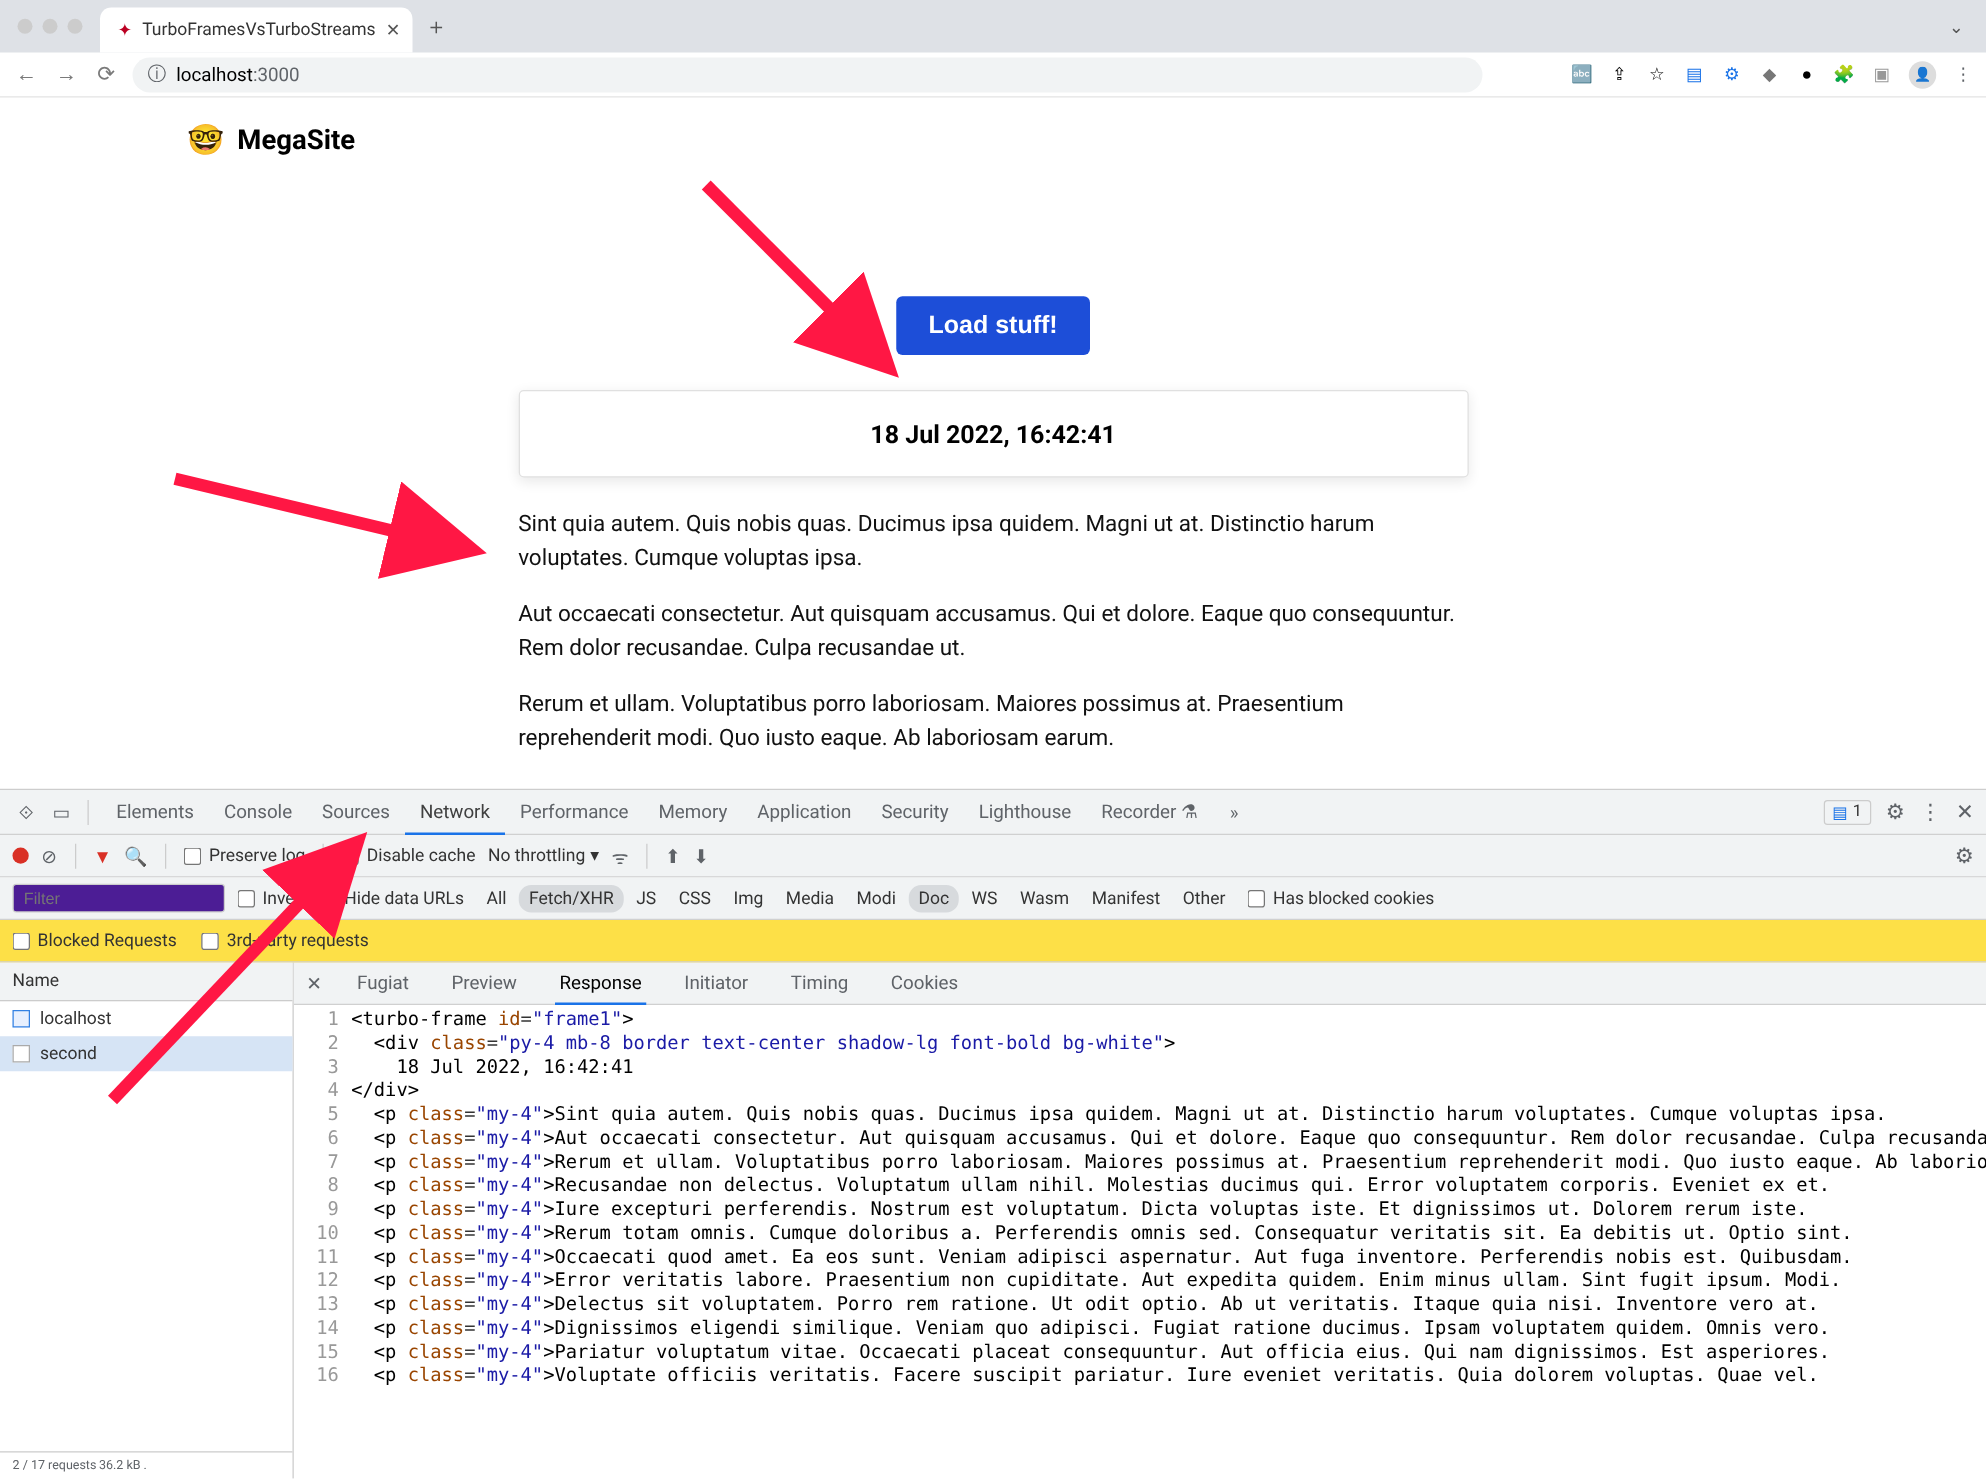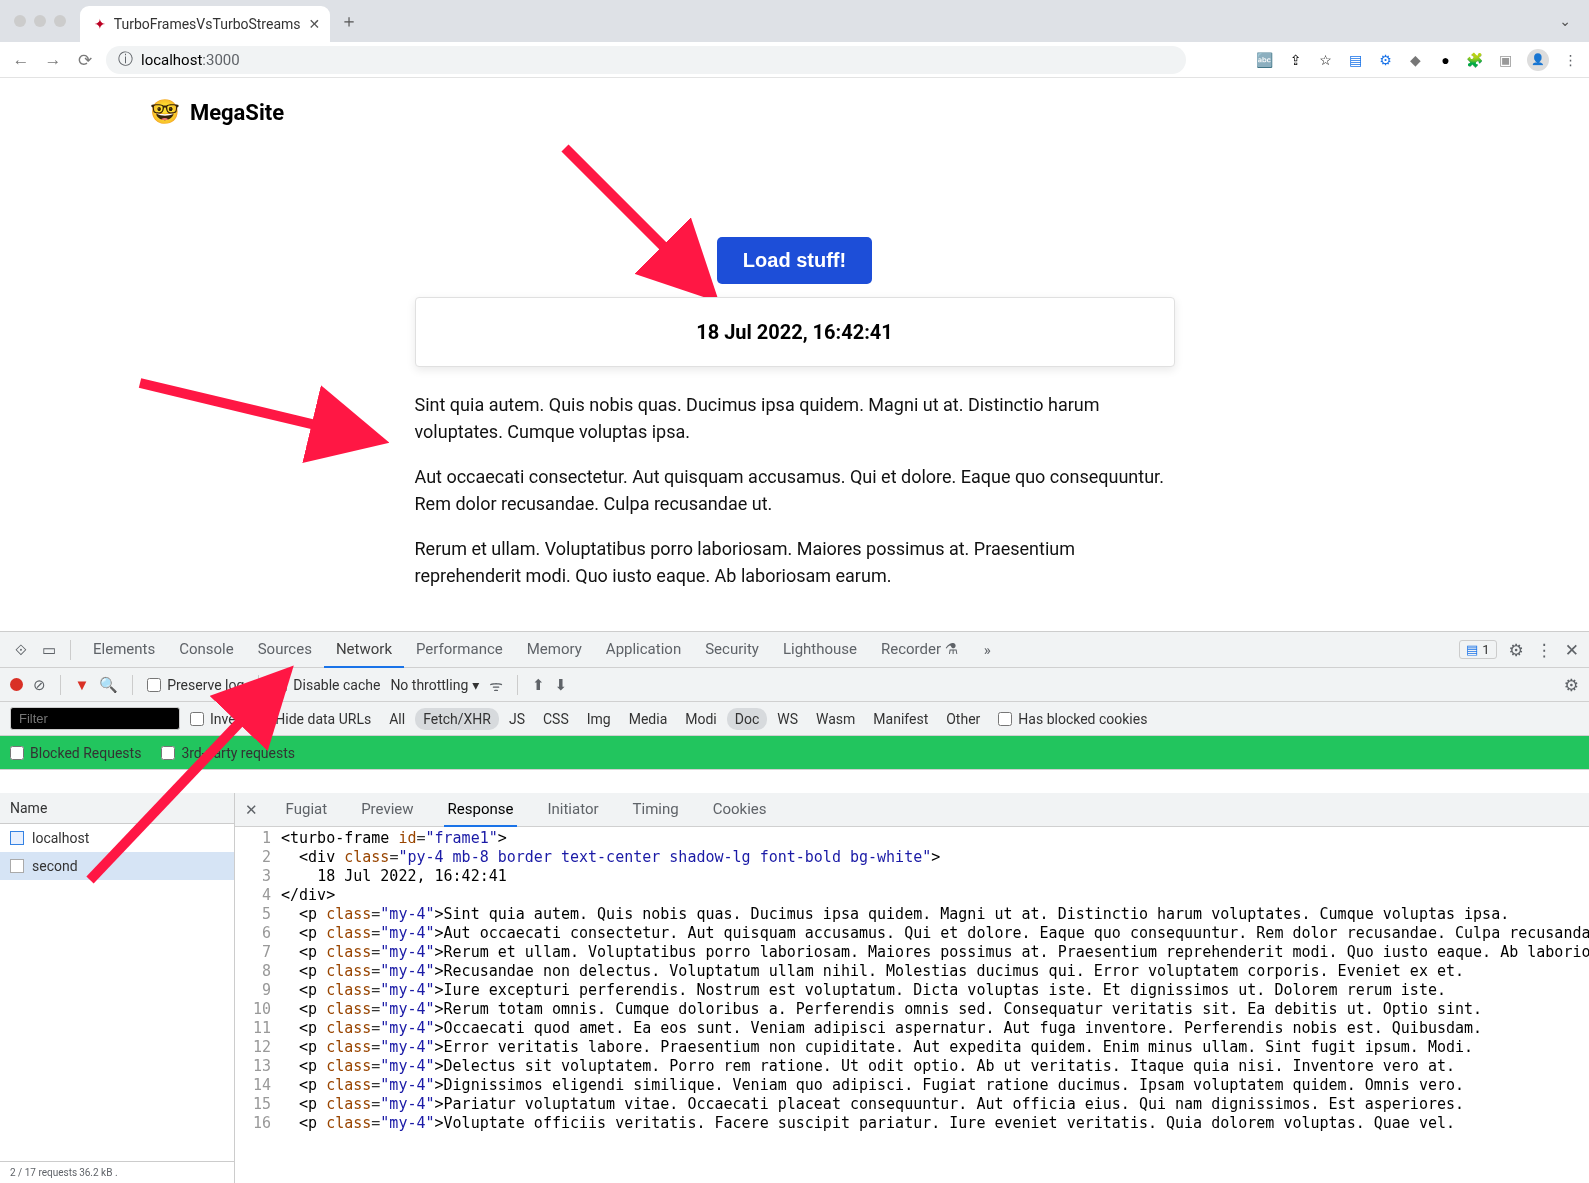--- a/index.html
+++ b/index.html
@@ -21,21 +21,21 @@
   .addrbox .host { color:#000; }
   .addrbar .right { margin-left:auto; display:flex; gap:13px; align-items:center; }
   .exticon { width:17px; height:17px; display:flex;align-items:center;justify-content:center;font-size:14px; }
   .exticon.sq { border-radius:3px; }
   .avatar { width:22px;height:22px;border-radius:50%;background:#ddd; display:flex;align-items:center;justify-content:center;font-size:11px;}
   
   .page { height: 553px; overflow:hidden; position:relative; }
   .page-inner { width: 760px; margin: 0 auto; padding-top: 14px; position:relative;}
   .brand { position:absolute; left:150px; top:20px; display:flex; align-items:center; gap:10px; font-weight:700; font-size:22px;}
   .brand .emoji { font-size:24px; }
-  .load-btn { display:block; margin: 145px auto 13px; background:#1d4ed8; color:#fff; border:none; padding:12px 26px; font-size:20px; font-weight:700; border-radius:5px; cursor:pointer;}
+  .load-btn { display:block; margin: 145px auto 28px; background:#1d4ed8; color:#fff; border:none; padding:12px 26px; font-size:20px; font-weight:700; border-radius:5px; cursor:pointer;}
   .timestamp-card { border:1px solid #e0e0e0; border-radius:4px; box-shadow:0 3px 10px rgba(0,0,0,.09); text-align:center; padding:22px 0; font-weight:700; font-size:20px; margin-bottom:24px; background:#fff;}
   .page p { font-size:18px; color:#111; margin:18px 0; line-height:1.5;}
   .arrow { position:absolute; pointer-events:none; }
   .arrow svg { display:block; }
   
   .devtools { height: 552px; display:flex; flex-direction:column; background:#fff; border-top:1px solid #cdcdcd; font-size:14px; color:#333;}
   .dt-tabs { height:36px; display:flex; align-items:center; padding:0 10px; gap:6px; border-bottom:1px solid #d0d0d0; background:#f1f3f4;}
   .dt-ic { width:22px;text-align:center;color:#5f6368;font-size:15px;}
   .dt-sep { width:1px;height:20px;background:#ccc;margin:0 4px;}
   .dt-tab { padding:8px 12px; color:#5f6368; cursor:pointer; font-size:15px;}
@@ -45,25 +45,25 @@
   .issue-badge .ic{color:#1a73e8;}
   .gear,.more,.closex{color:#5f6368;font-size:17px;}
   .dt-toolbar { height:34px; display:flex; align-items:center; padding:0 10px; gap:10px; border-bottom:1px solid #d0d0d0; background:#f1f3f4;}
   .rec-dot{width:13px;height:13px;border-radius:50%;background:#d93025;}
   .tb-ic{color:#5f6368;font-size:15px;}
   .tb-ic.funnel{color:#d93025;}
   .cb{display:flex;align-items:center;gap:6px;font-size:14px;color:#333;}
   .cb input{width:14px;height:14px;}
   .throttle{display:flex;align-items:center;gap:4px;color:#333;}
   .dt-filterrow { min-height:34px; display:flex; align-items:center; padding:4px 10px; gap:10px; border-bottom:1px solid #d0d0d0; background:#f1f3f4; flex-wrap:wrap;}
-  .filterbox{border:1px solid #ccc;border-radius:3px;padding:3px 8px;font-size:13px;color:#888; width:170px;background:#000000;}
+  .filterbox{border:1px solid #ccc;border-radius:3px;padding:3px 8px;font-size:13px;color:#888; width:170px;background:#4c1d95;}
   .chip{padding:3px 8px;font-size:14px;border-radius:10px;cursor:pointer;}
   .chip.active{background:#d7dadd;}
-  .dt-filterrow2 { height:34px; display:flex; align-items:center; padding:0 10px; gap:20px; border-bottom:1px solid #d0d0d0; background:#22c55e;}
-  .dt-body { flex:1; display:flex; overflow:hidden;margin-top:23px;}
+  .dt-filterrow2 { height:34px; display:flex; align-items:center; padding:0 10px; gap:20px; border-bottom:1px solid #d0d0d0; background:#fde047;}
+  .dt-body { flex:1; display:flex; overflow:hidden;}
   .reqlist { width:235px; border-right:1px solid #ccc; display:flex;flex-direction:column;}
   .reqlist .hdr{padding:7px 10px;font-weight:400;color:#333;border-bottom:1px solid #ccc;background:#f1f3f4;}
   .reqlist .row{padding:6px 10px;display:flex;align-items:center;gap:8px;font-size:14px;}
   .reqlist .row.sel{background:#d6e4f5;}
   .reqlist .fi{width:14px;height:14px;border:1px solid #6aa0f0;background:#e8f0fe;}
   .reqlist .fi.doc{background:#e8f0fe;border-color:#3482e3;}
   .reqlist .fi.other{background:#fff;border-color:#aaa;}
   .reqlist .footer{margin-top:auto;border-top:1px solid #ccc;padding:5px 10px;font-size:10px;color:#5f6368;display:flex;gap:2px;}
   .detail { flex:1; display:flex; flex-direction:column; overflow:hidden;}
   .detail-tabs{height:34px;display:flex;align-items:center;padding:0 10px;gap:20px;border-bottom:1px solid #d0d0d0;background:#f1f3f4;}

